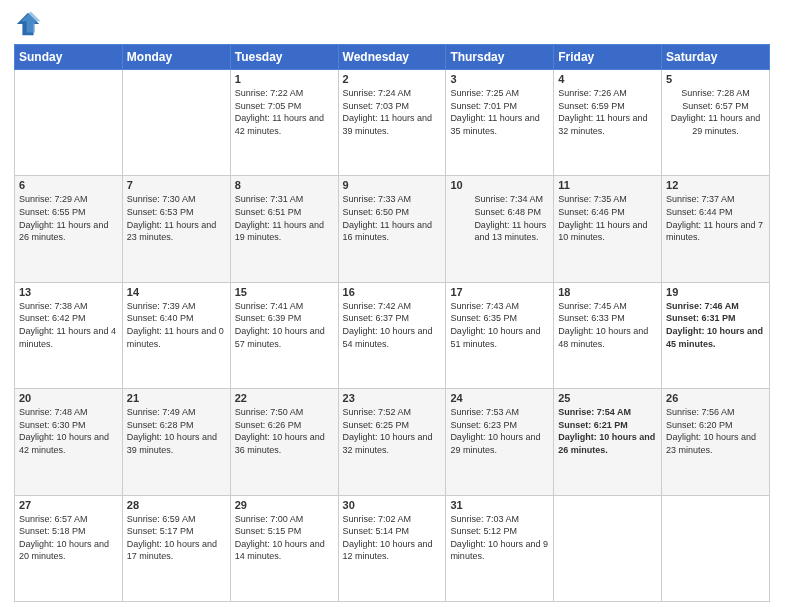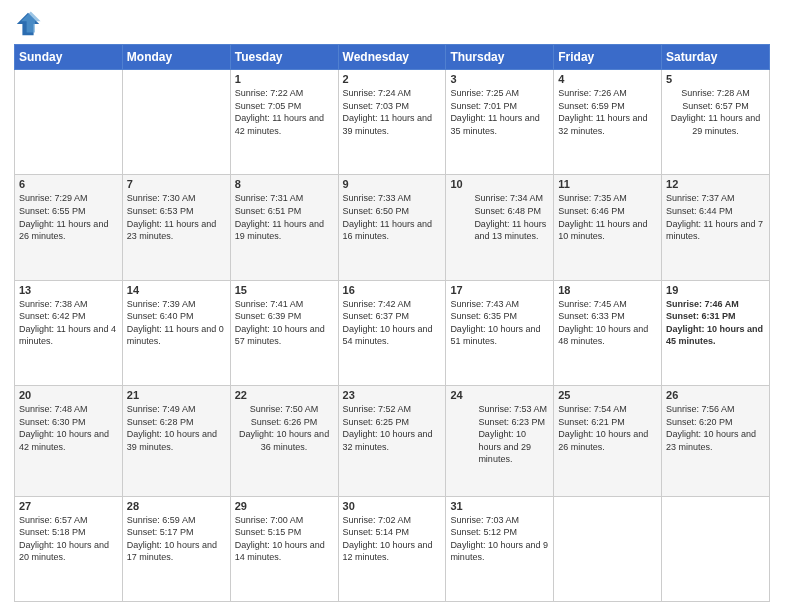--- a/index.html
+++ b/index.html
@@ -264,39 +264,39 @@
 Daylight: 10 hours and 42 minutes.</div>
           </td>
           <td>
             <span class="day-num">21</span>
             <div class="day-info" style="white-space: pre-line;">Sunrise: 7:49 AM
 Sunset: 6:28 PM
 Daylight: 10 hours and 39 minutes.</div>
           </td>
           <td>
             <span class="day-num">22</span>
-            <div class="day-info" style="white-space: pre-line; text-align: center;">Sunrise: 7:50 AM
+            <div class="day-info" style="white-space: pre-line;">Sunrise: 7:50 AM
 Sunset: 6:26 PM
 Daylight: 10 hours and 36 minutes.</div>
           </td>
           <td>
             <span class="day-num">23</span>
             <div class="day-info" style="white-space: pre-line;">Sunrise: 7:52 AM
 Sunset: 6:25 PM
 Daylight: 10 hours and 32 minutes.</div>
           </td>
           <td>
             <span class="day-num">24</span>
-            <div class="day-info" style="white-space: pre-line; margin-left: 28px;">Sunrise: 7:53 AM
+            <div class="day-info" style="white-space: pre-line;">Sunrise: 7:53 AM
 Sunset: 6:23 PM
 Daylight: 10 hours and 29 minutes.</div>
           </td>
           <td>
             <span class="day-num">25</span>
-            <div class="day-info" style="white-space: pre-line;">Sunrise: 7:54 AM
+            <div class="day-info" style="white-space: pre-line; font-weight: bold;">Sunrise: 7:54 AM
 Sunset: 6:21 PM
 Daylight: 10 hours and 26 minutes.</div>
           </td>
           <td>
             <span class="day-num">26</span>
             <div class="day-info" style="white-space: pre-line;">Sunrise: 7:56 AM
 Sunset: 6:20 PM
 Daylight: 10 hours and 23 minutes.</div>
           </td>
         </tr>

